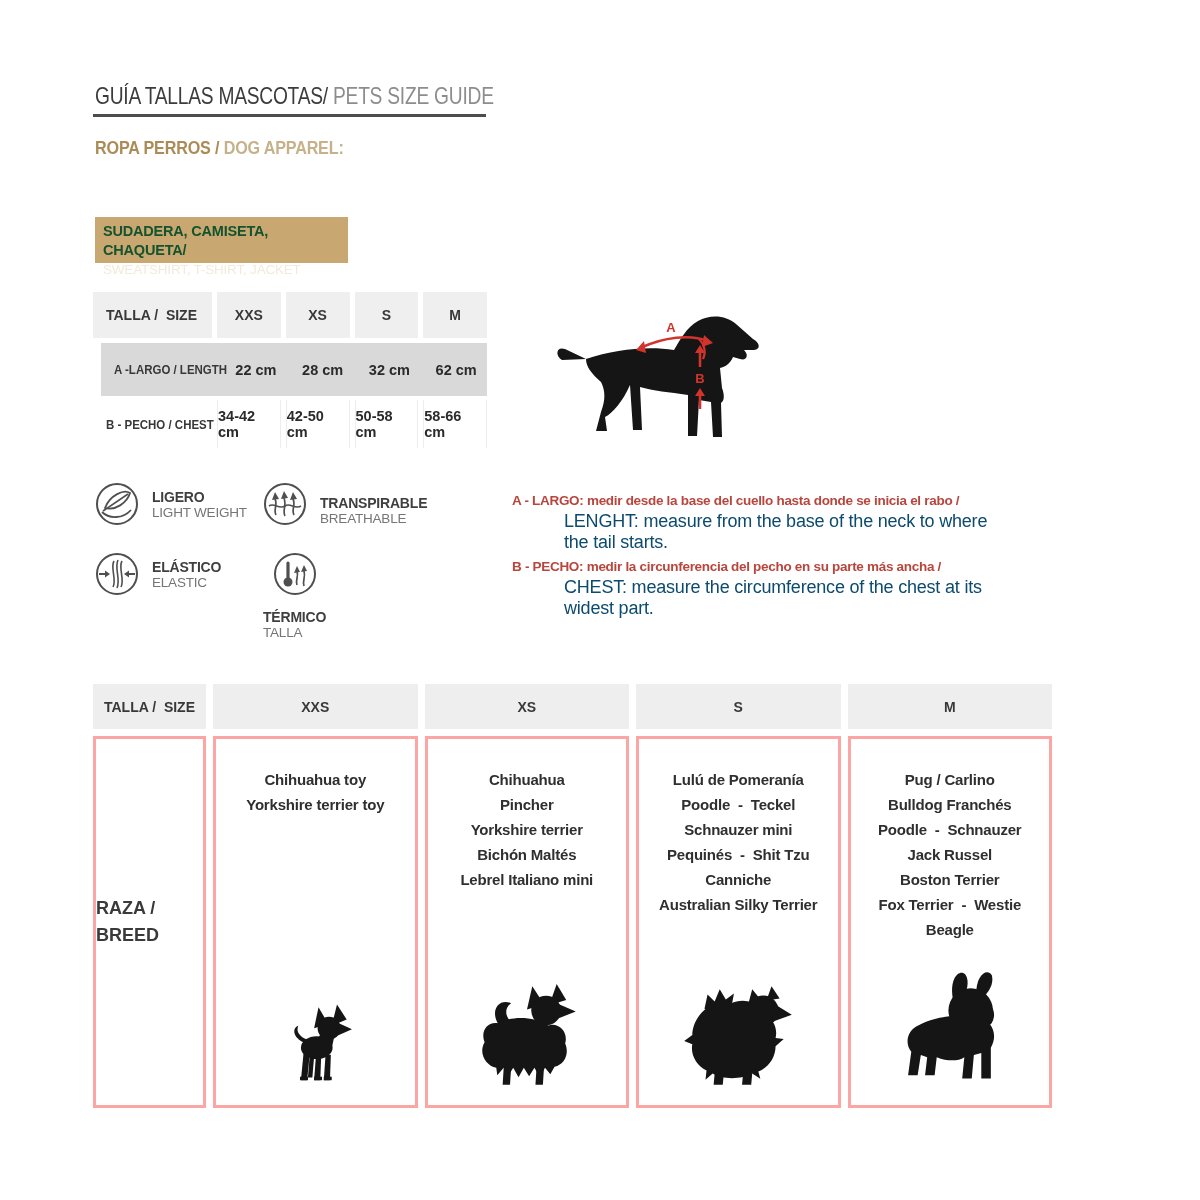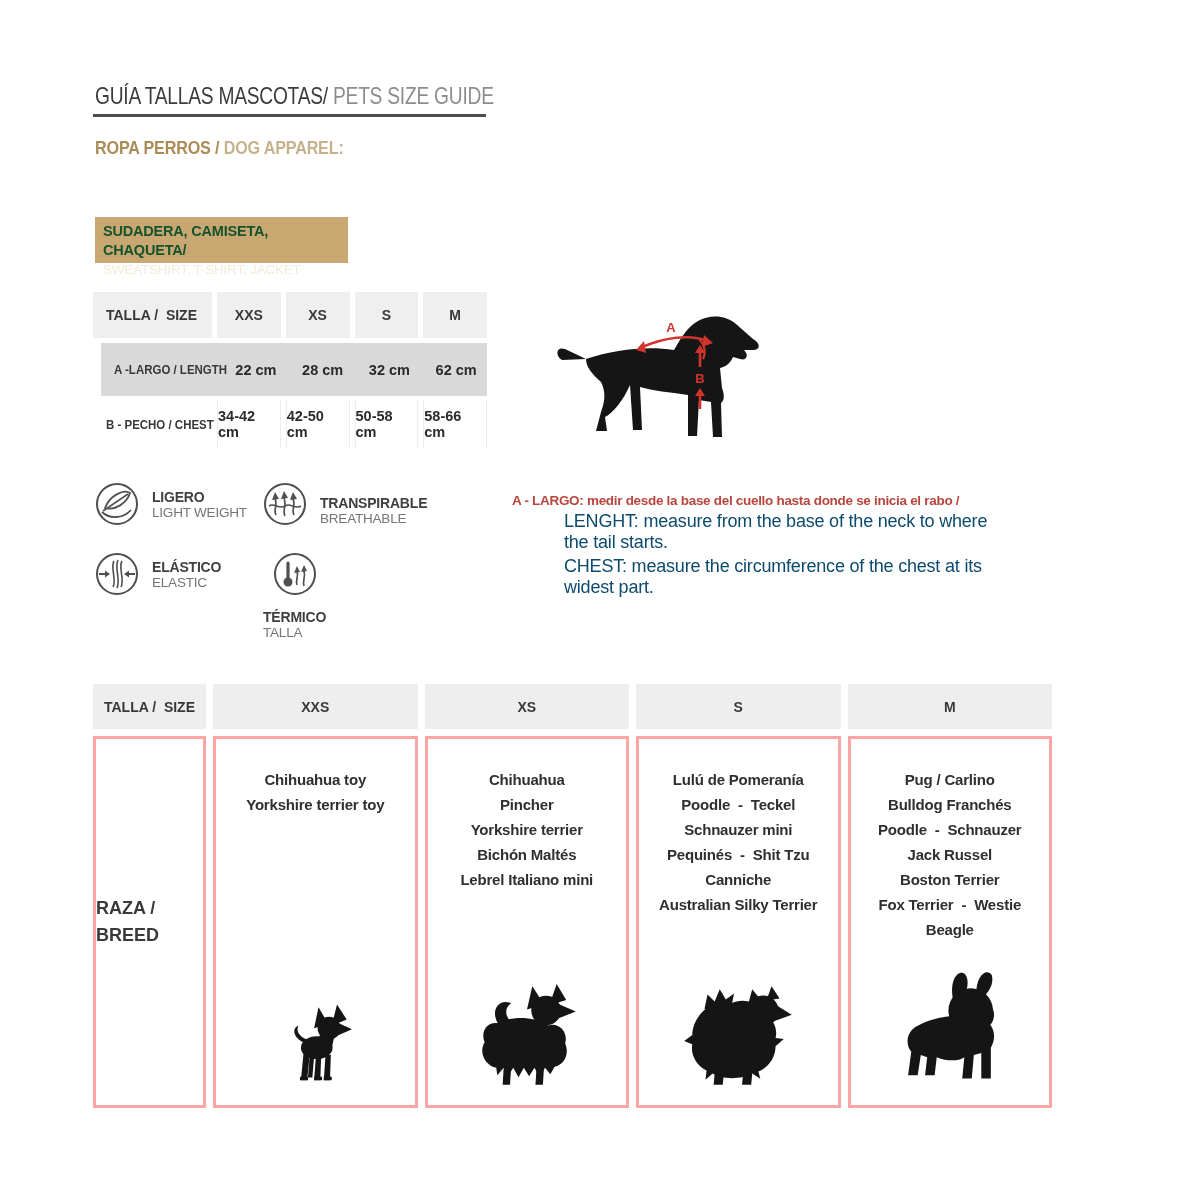--- a/index.html
+++ b/index.html
@@ -225,20 +225,21 @@
       <div class="f-en">TALLA</div>
     </div>
   </div>
 
   <div class="abs notes">
     <div class="note">
       <div class="n1">A - LARGO: medir desde la base del cuello hasta donde se inicia el rabo /</div>
       <div class="n2">LENGHT: measure from the base of the neck to where the tail starts.</div>
     </div>
     <div class="note">
+      <div class="n1">B - PECHO: medir la circunferencia del pecho en su parte más ancha /</div>
       <div class="n2">CHEST: measure the circumference of the chest at its widest part.</div>
     </div>
   </div>
 
   <div class="abs breed-table">
     <div class="bt-head">
       <div class="h0">TALLA /  SIZE</div>
       <div class="hv">XXS</div>
       <div class="hv">XS</div>
       <div class="hv">S</div>

